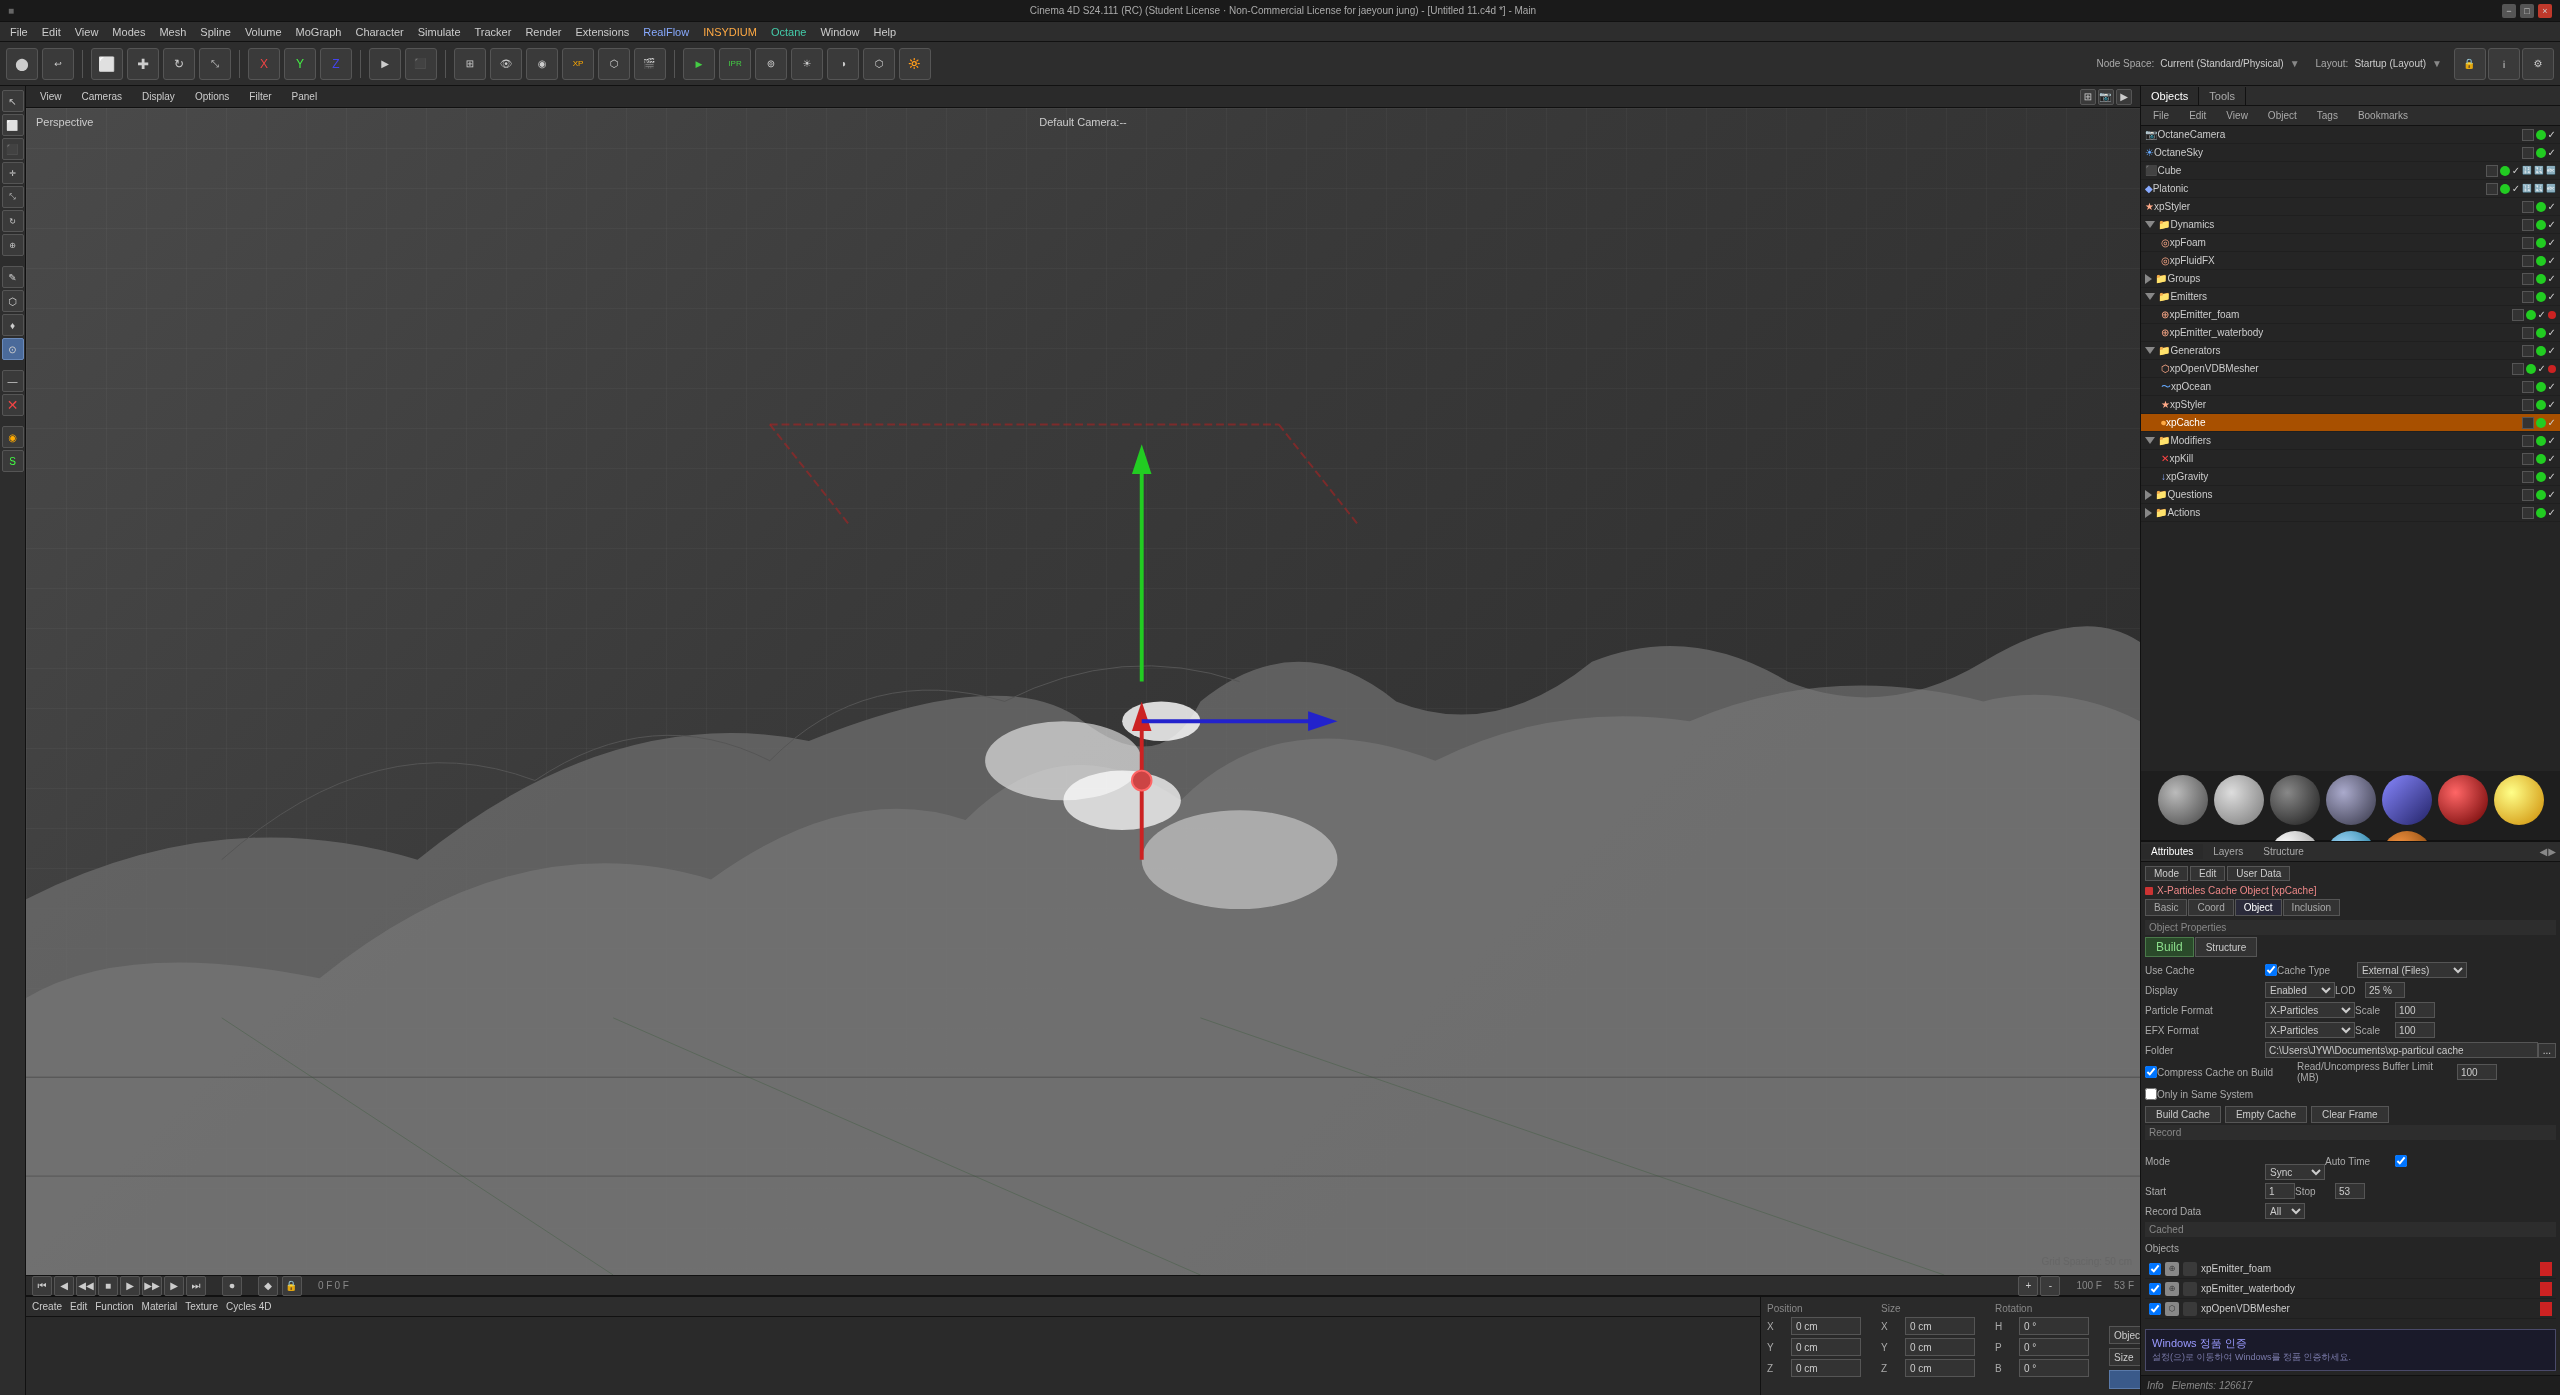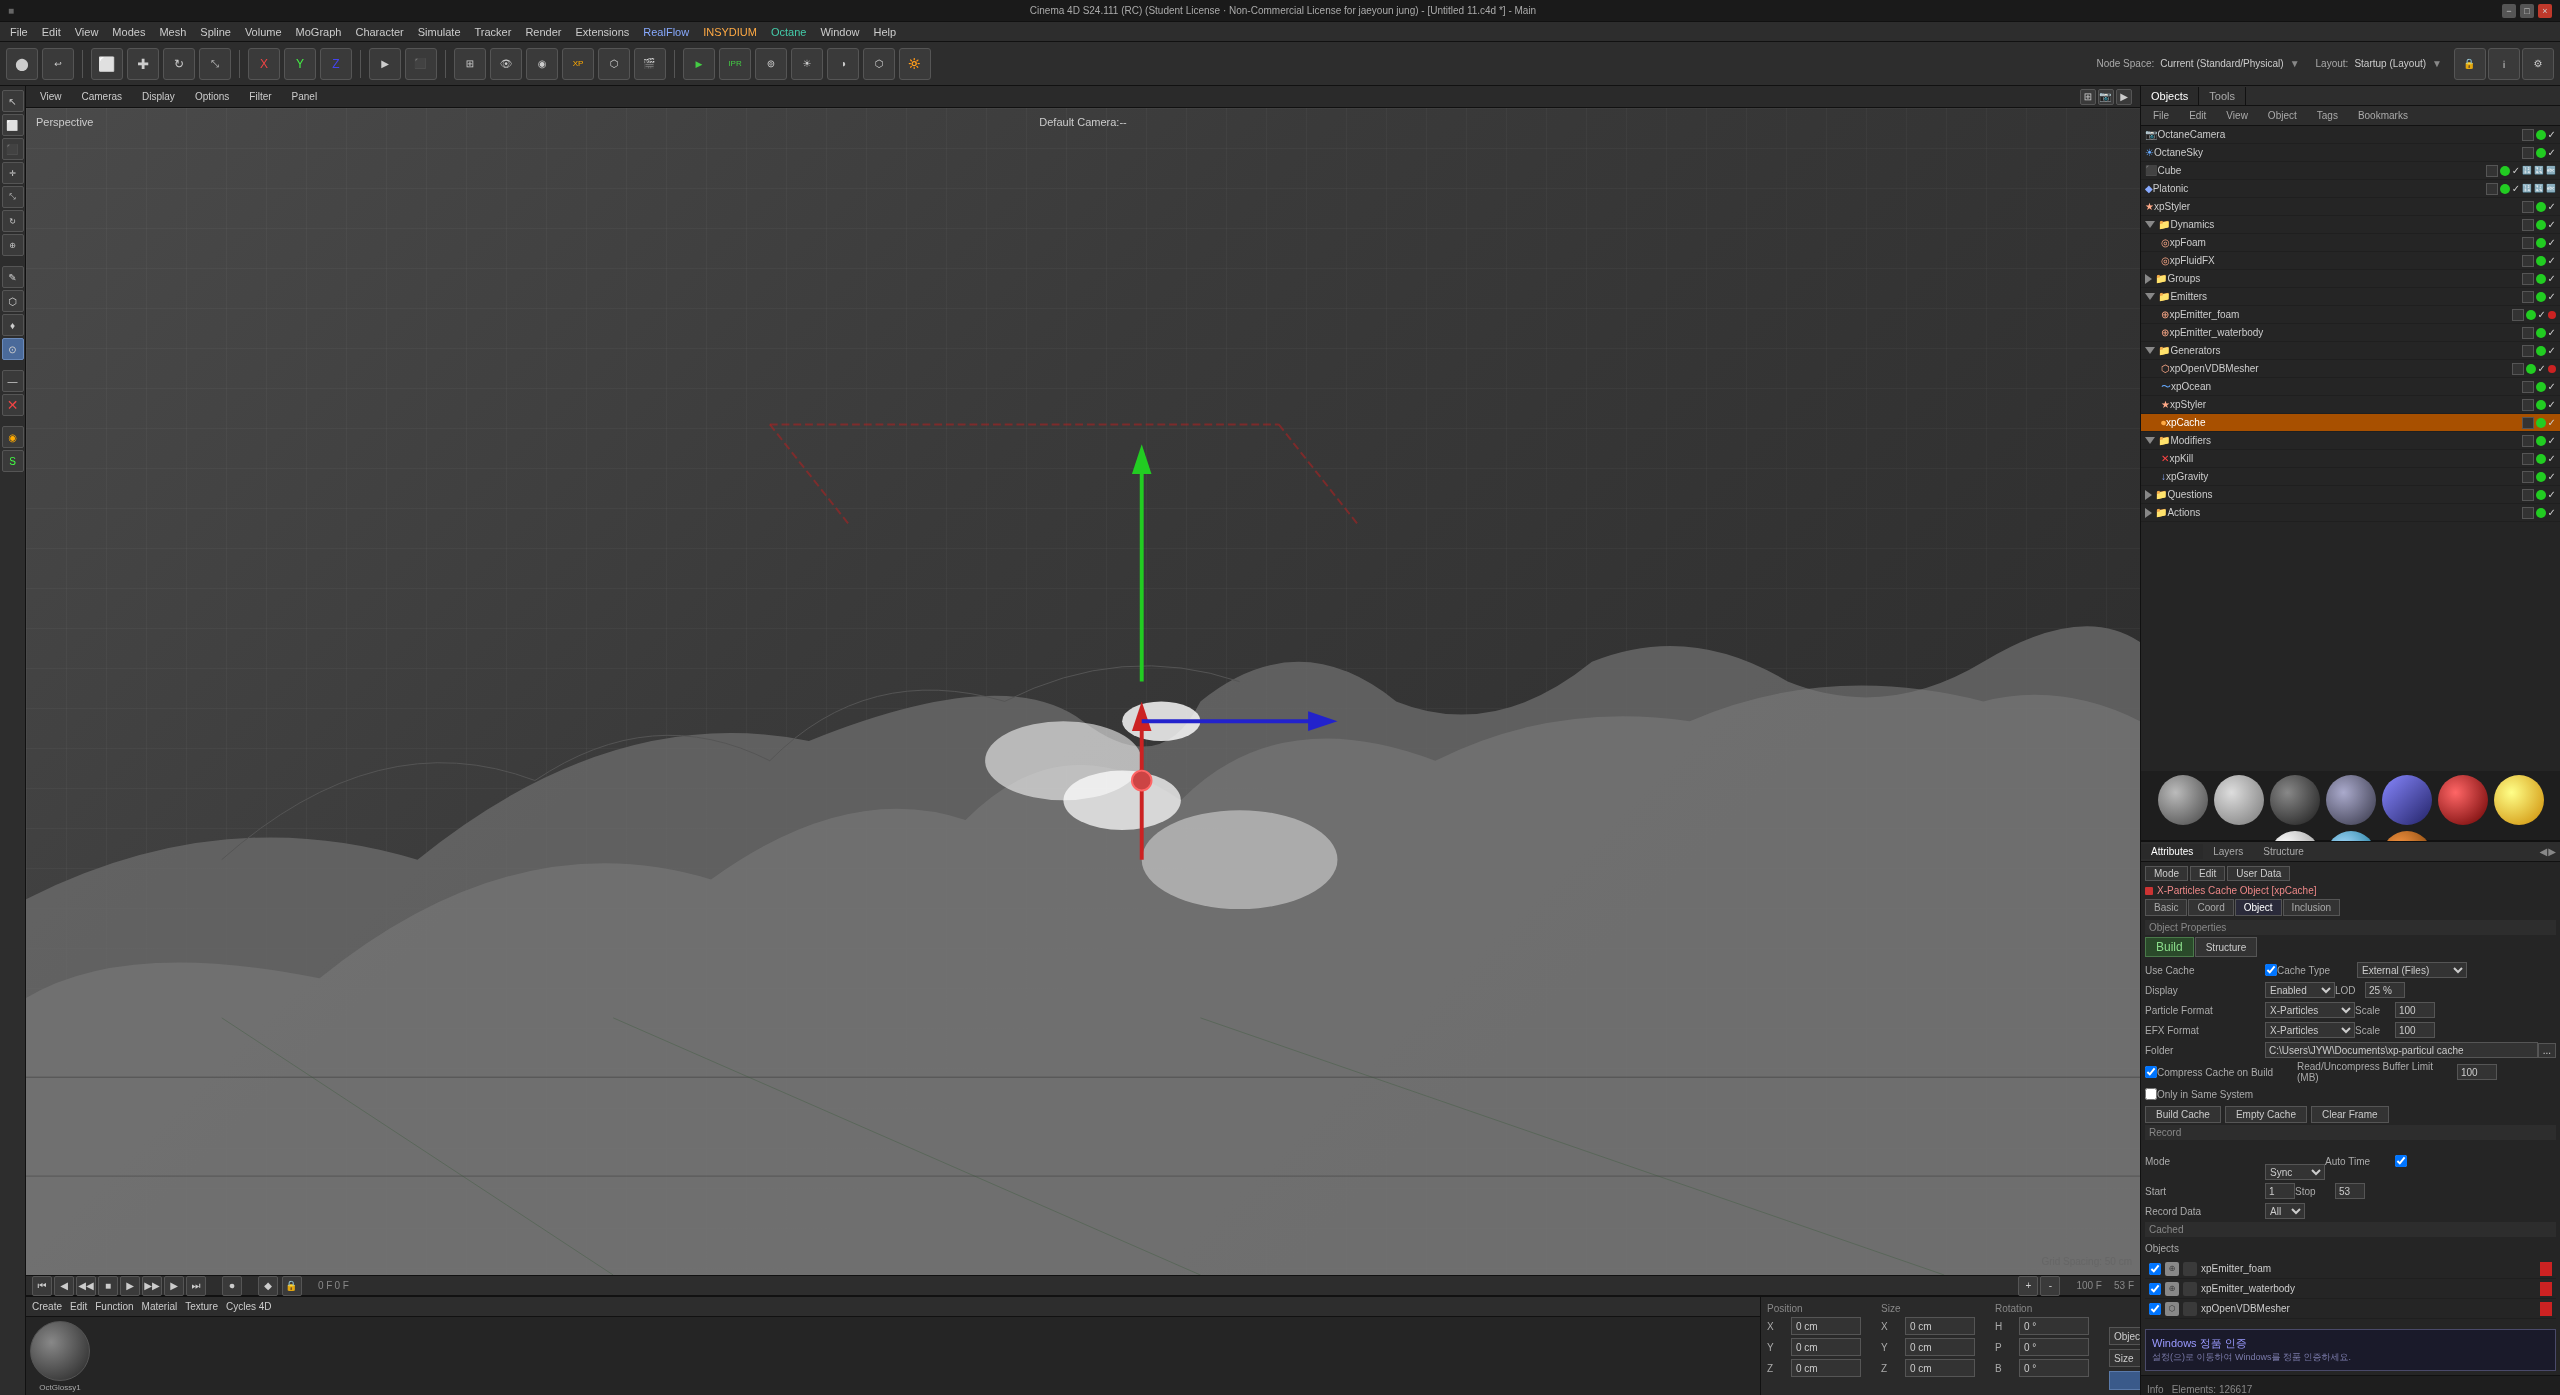--- a/index.html
+++ b/index.html
@@ -405,24 +405,25 @@
     }
     .cached-item-name { flex: 1; font-size: 10px; }
     .cached-red-bar { width: 12px; height: 14px; background: #cc2222; }
     
     
     #info-bar {
       height: 20px;
       background: #1e1e1e;
       border-top: 1px solid #111;
       display: flex;
-      align-items: flex-end;
+      align-items: center;
       padding: 0 6px;
       font-size: 10px;
       color: #888;
+      font-style: italic;
     }
 
     .grid-bg {
       position: absolute;
       top: 0; left: 0; right: 0; bottom: 0;
       background-image: 
         linear-gradient(rgba(255,255,255,0.03) 1px, transparent 1px),
         linear-gradient(90deg, rgba(255,255,255,0.03) 1px, transparent 1px);
       background-size: 40px 40px;
     }
@@ -659,26 +660,20 @@
 
         <div id="material-editor">
           <div id="mat-toolbar">
             <span style="cursor:pointer;">Create</span>
             <span style="cursor:pointer;">Edit</span>
             <span style="cursor:pointer;">Function</span>
             <span style="cursor:pointer;">Material</span>
             <span style="cursor:pointer;">Texture</span>
             <span style="cursor:pointer;">Cycles 4D</span>
           </div>
-          <div id="mat-content">
-            <div style="display:flex;flex-direction:column;align-items:center;gap:2px;">
-              <div class="material-sphere"></div>
-              <span style="font-size:8px;color:#aaa;">OctGlossy1</span>
-            </div>
-          </div>
         </div>
 
         <div id="transform-panel">
           <div style="display:flex;gap:20px;height:100%;">
 
             <div>
               <div class="transform-section">Position</div>
               <div class="transform-row">
                 <span class="transform-label">X</span>
                 <input class="transform-input" value="0 cm" style="">

